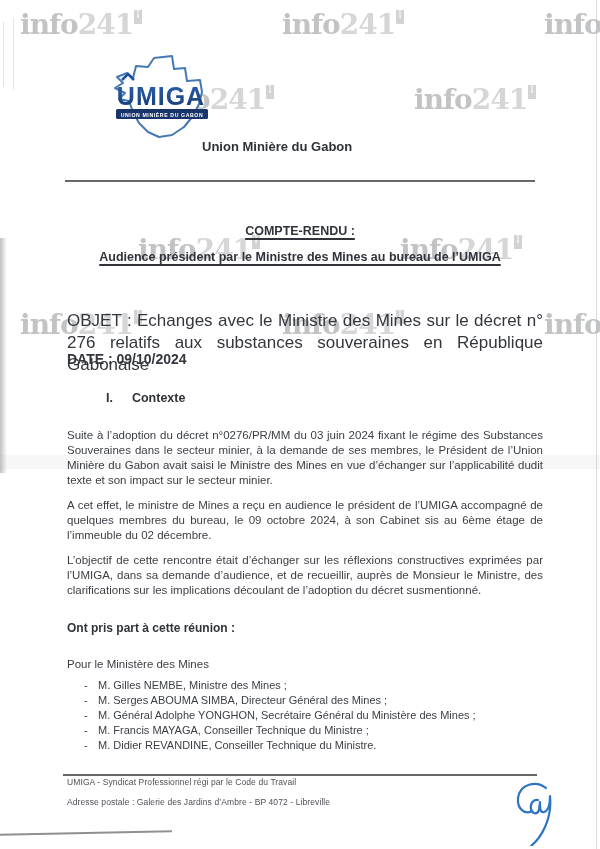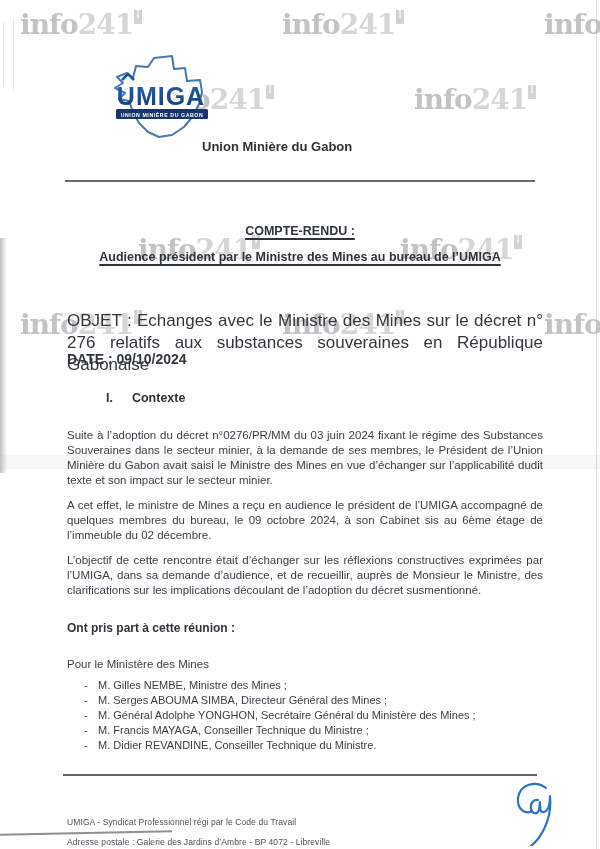--- a/index.html
+++ b/index.html
@@ -41,21 +41,21 @@
   .date-line{left:67px;top:351px;font-weight:bold;font-size:14px;color:#33373d;}
   .sec-head{left:106px;top:391px;font-weight:bold;font-size:12.5px;color:#2f3338;}
   .sec-head .sec-label{margin-left:19px;}
   .para{left:67px;width:476px;font-size:11.5px;line-height:15px;
     text-align:justify;color:#3a3e44;}
   .intro-line{left:67px;top:621px;font-weight:bold;font-size:12px;color:#30343a;}
   .group-line{left:67px;top:658px;font-size:11.5px;color:#3a3e44;text-align:right;}
   .plist-item{position:absolute;left:84px;width:470px;font-size:11px;color:#3a3e44;}
   .plist-item .dash{display:inline-block;width:14px;}
   .ftr-rule{left:63px;top:774px;width:474px;height:1.5px;background:#555;opacity:.9;}
-  .ftr-line{left:67px;width:480px;font-size:8.5px;color:#4c5056;letter-spacing:.1px;margin-top:40px;}
+  .ftr-line{left:67px;width:480px;font-size:8.5px;color:#4c5056;letter-spacing:.1px;}
   .sig{position:absolute;left:510px;top:780px;width:52px;height:66px;z-index:3;}
 </style>
 </head>
 <body>
 
 <div class="page">
 
   <div class="artifact" style="left:3px;top:22px;width:1px;height:65px;background:#e2e2e2;"></div>
   <div class="artifact" style="left:13px;top:18px;width:1px;height:72px;background:#e8e8e8;"></div>
   <div class="artifact" style="left:0;top:238px;width:7px;height:235px;background:linear-gradient(to right,rgba(125,130,136,.5),rgba(125,130,136,0));"></div>

